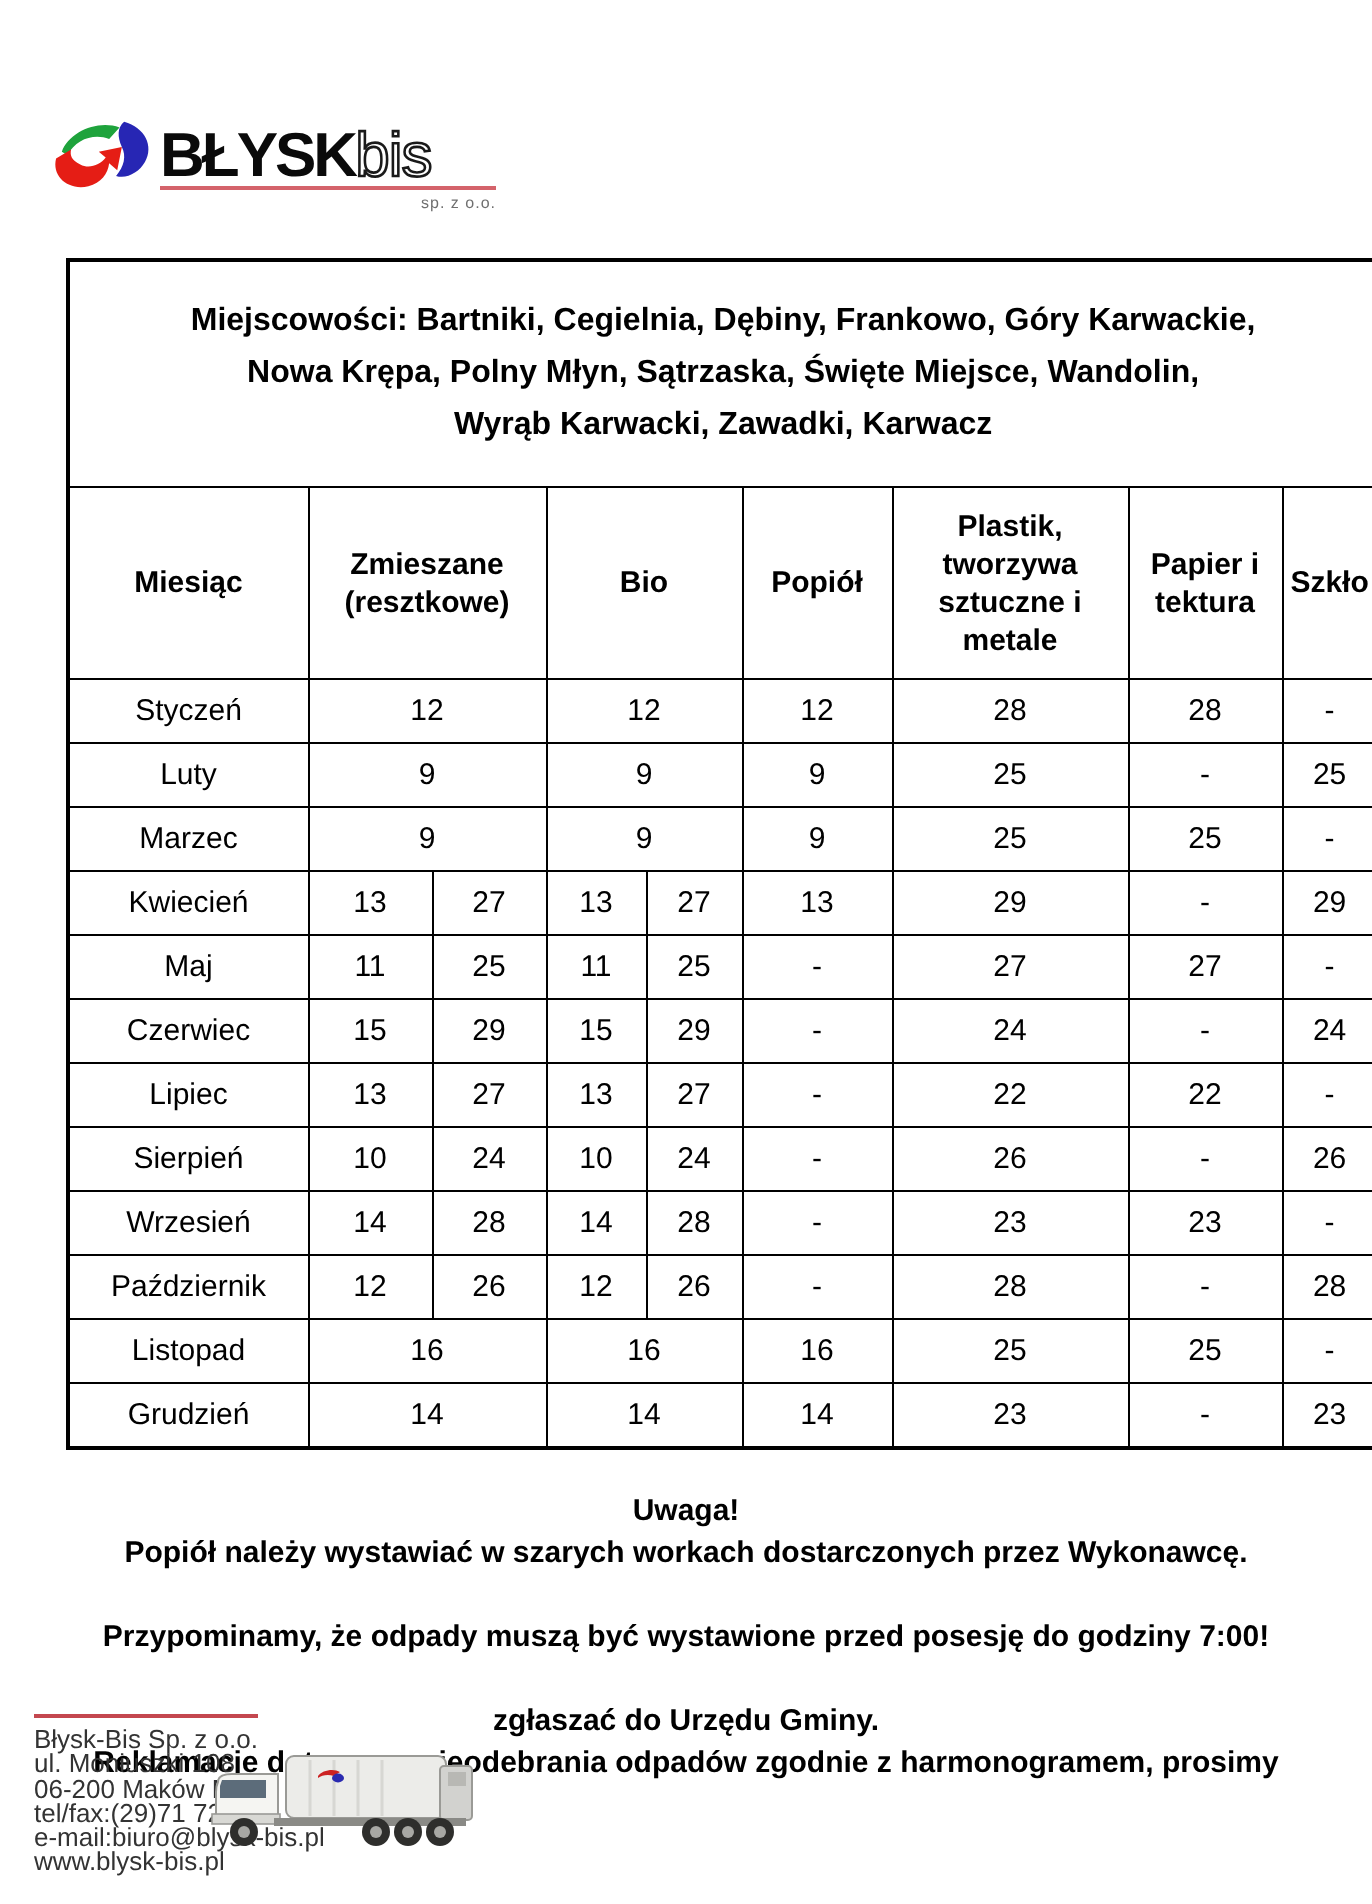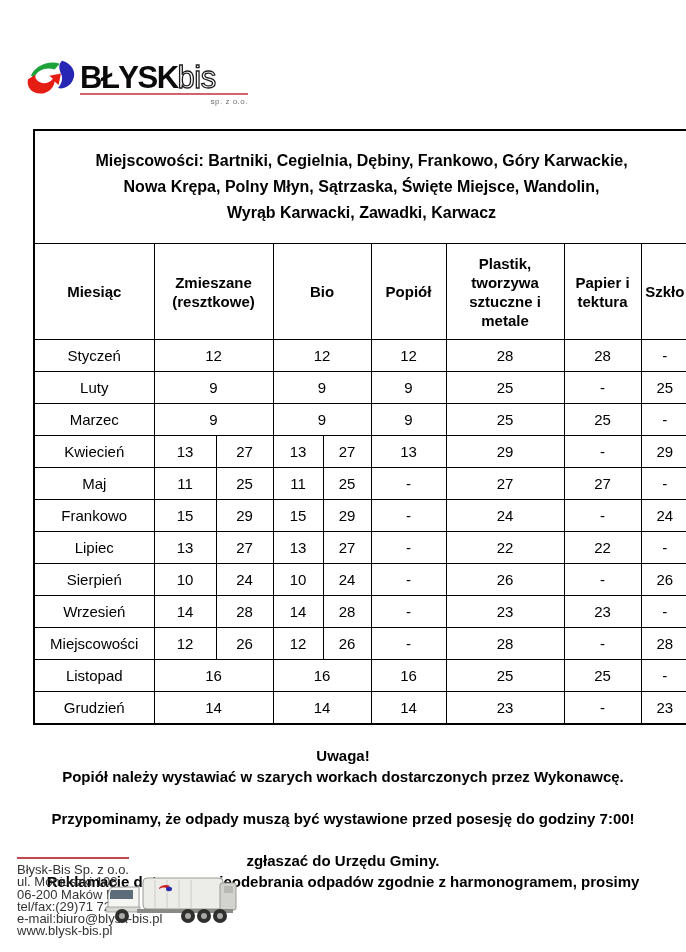--- a/index.html
+++ b/index.html
@@ -131,21 +131,21 @@
           <td>11</td>
           <td>25</td>
           <td>11</td>
           <td>25</td>
           <td>-</td>
           <td>27</td>
           <td>27</td>
           <td>-</td>
         </tr>
         <tr class="data-row">
-          <td>Frankowo</td>
+          <td>Czerwiec</td>
           <td>15</td>
           <td>29</td>
           <td>15</td>
           <td>29</td>
           <td>-</td>
           <td>24</td>
           <td>-</td>
           <td>24</td>
         </tr>
         <tr class="data-row">
@@ -175,21 +175,21 @@
           <td>14</td>
           <td>28</td>
           <td>14</td>
           <td>28</td>
           <td>-</td>
           <td>23</td>
           <td>23</td>
           <td>-</td>
         </tr>
         <tr class="data-row">
-          <td>Miejscowości</td>
+          <td>Październik</td>
           <td>12</td>
           <td>26</td>
           <td>12</td>
           <td>26</td>
           <td>-</td>
           <td>28</td>
           <td>-</td>
           <td>28</td>
         </tr>
         <tr class="data-row">

